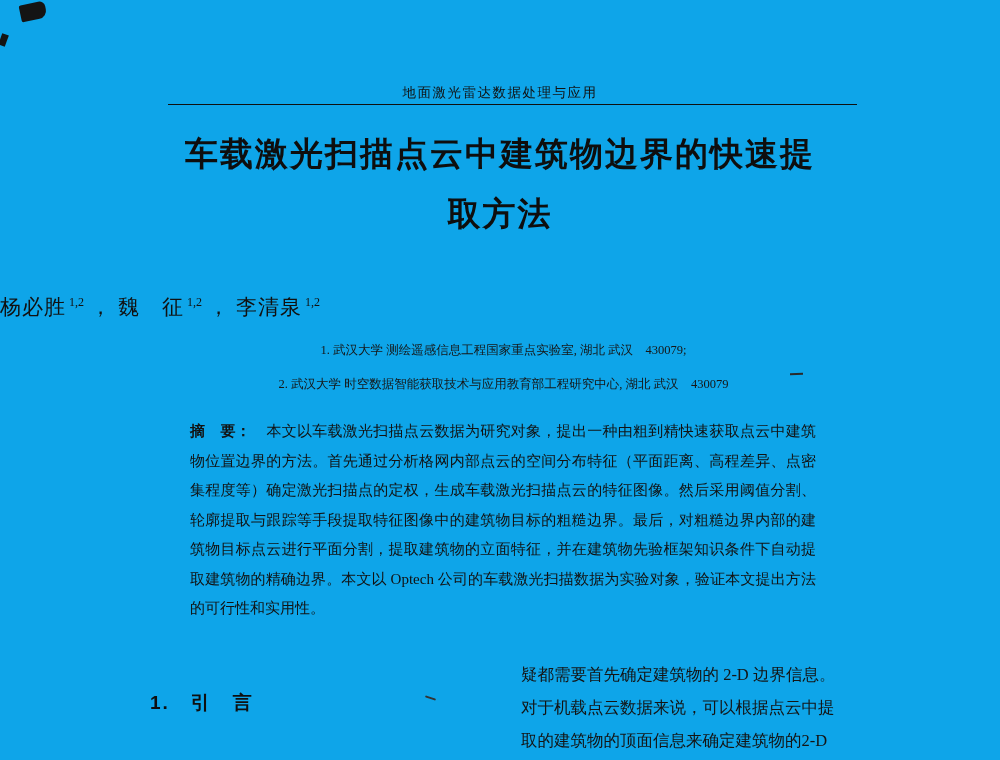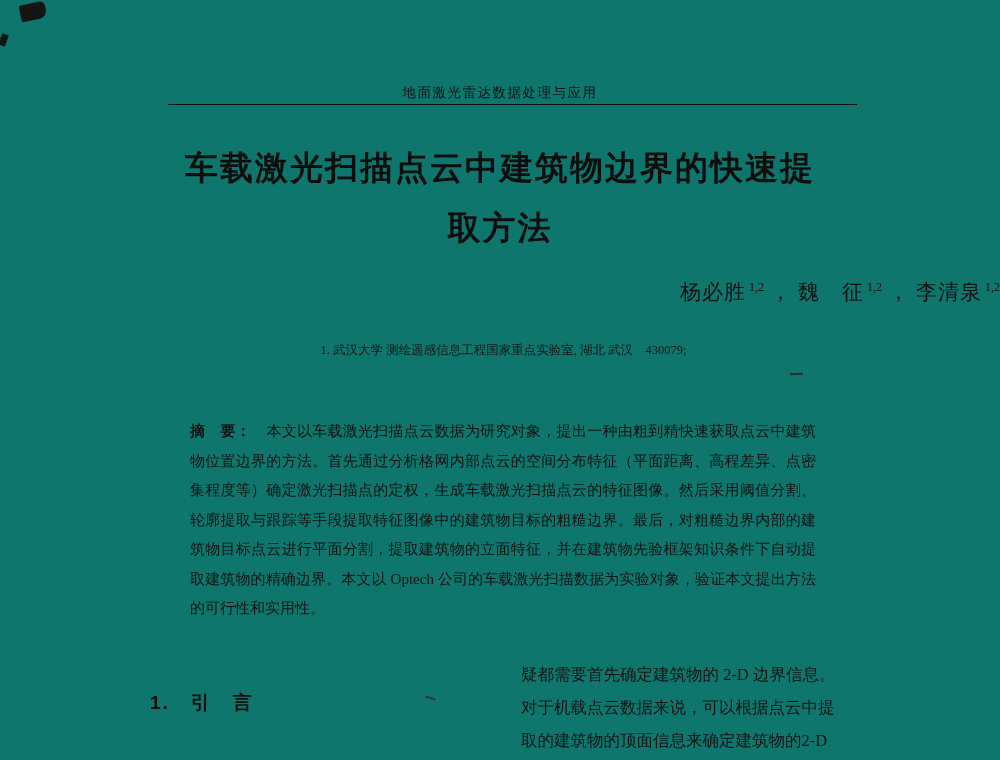--- a/index.html
+++ b/index.html
@@ -6,21 +6,21 @@
   html, body {
     width: 1000px; height: 760px;
     background: #f6f6f4;
     font-family: "Liberation Serif", "DejaVu Serif", serif;
     color: #1c1c1c;
     overflow: hidden;
   }
   .scan-page {
     position: relative;
     width: 1000px; height: 760px;
-    background: #0f766e;
+    background: #0ea5e9;
     overflow: hidden;
   }
 
   
   .artifact { position: absolute; background: #141414; }
   .artifact-corner {
     left: 20px; top: 3px; width: 26px; height: 17px;
     border-radius: 2px 6px 8px 2px;
     transform: rotate(-12deg);
   }
@@ -44,32 +44,32 @@
     font-size: 13.5px; letter-spacing: 1.5px;
     color: #111;
   }
   .head-rule {
     position: absolute; top: 104px; left: 168px; width: 689px;
     border-top: 1.6px solid #101010;
   }
 
   
   .paper-title {
-    position: absolute; top: 138px; left: 100px; width: 800px;
+    position: absolute; top: 124px; left: 100px; width: 800px;
     text-align: center;
     font-family: "Liberation Sans", "DejaVu Sans", sans-serif;
     font-size: 33px; font-weight: 700;
     letter-spacing: 2px; line-height: 60px;
     color: #0e0e0e;
   }
 
   
   .authors-line {
-    position: absolute; top: 278px; left: 0; width: 100%;
-    text-align: right;
+    position: absolute; top: 293px; left: 0; width: 100%;
+    text-align: left;
     font-size: 21px; letter-spacing: 1px;
     color: #111;
   }
   .authors-line sup { font-size: 12px; letter-spacing: 0; margin-left: 3px; }
   .authors-line .author-sep { margin: 0 6px; }
 
   
   .affiliations {
     position: absolute; top: 333px; left: 0; width: 100%;
     text-align: center;
@@ -127,20 +127,21 @@
     <span>车载激光扫描点云中建筑物边界的快速提</span><br>
     <span>取方法</span>
   </h1>
 
   <div class="authors-line">
     <span class="author"><span>杨必胜</span><sup>1,2</sup></span><span class="author-sep">，</span><span class="author"><span>魏　征</span><sup>1,2</sup></span><span class="author-sep">，</span><span class="author"><span>李清泉</span><sup>1,2</sup></span>
   </div>
 
   <div class="affiliations">
     <div>1. 武汉大学 测绘遥感信息工程国家重点实验室, 湖北 武汉　430079;</div>
+    <div>2. 武汉大学 时空数据智能获取技术与应用教育部工程研究中心, 湖北 武汉　430079</div>
   </div>
 
   <div class="abstract-block">
     <div><span class="label">摘　要：</span>　<span>本文以车载激光扫描点云数据为研究对象，提出一种由粗到精快速获取点云中建筑物位置边界的方法。首先通过分析格网内部点云的空间分布特征（平面距离、高程差异、点密集程度等）确定激光扫描点的定权，生成车载激光扫描点云的特征图像。然后采用阈值分割、轮廓提取与跟踪等手段提取特征图像中的建筑物目标的粗糙边界。最后，对粗糙边界内部的建筑物目标点云进行平面分割，提取建筑物的立面特征，并在建筑物先验框架知识条件下自动提取建筑物的精确边界。本文以 Optech 公司的车载激光扫描数据为实验对象，验证本文提出方法的可行性和实用性。</span></div>
   </div>
 
   <div class="body-columns">
     <div class="col col-left">
       <div class="section-heading">1.　引　言</div>
       <p>车载激光扫描系统能够在高速移动状</p>

